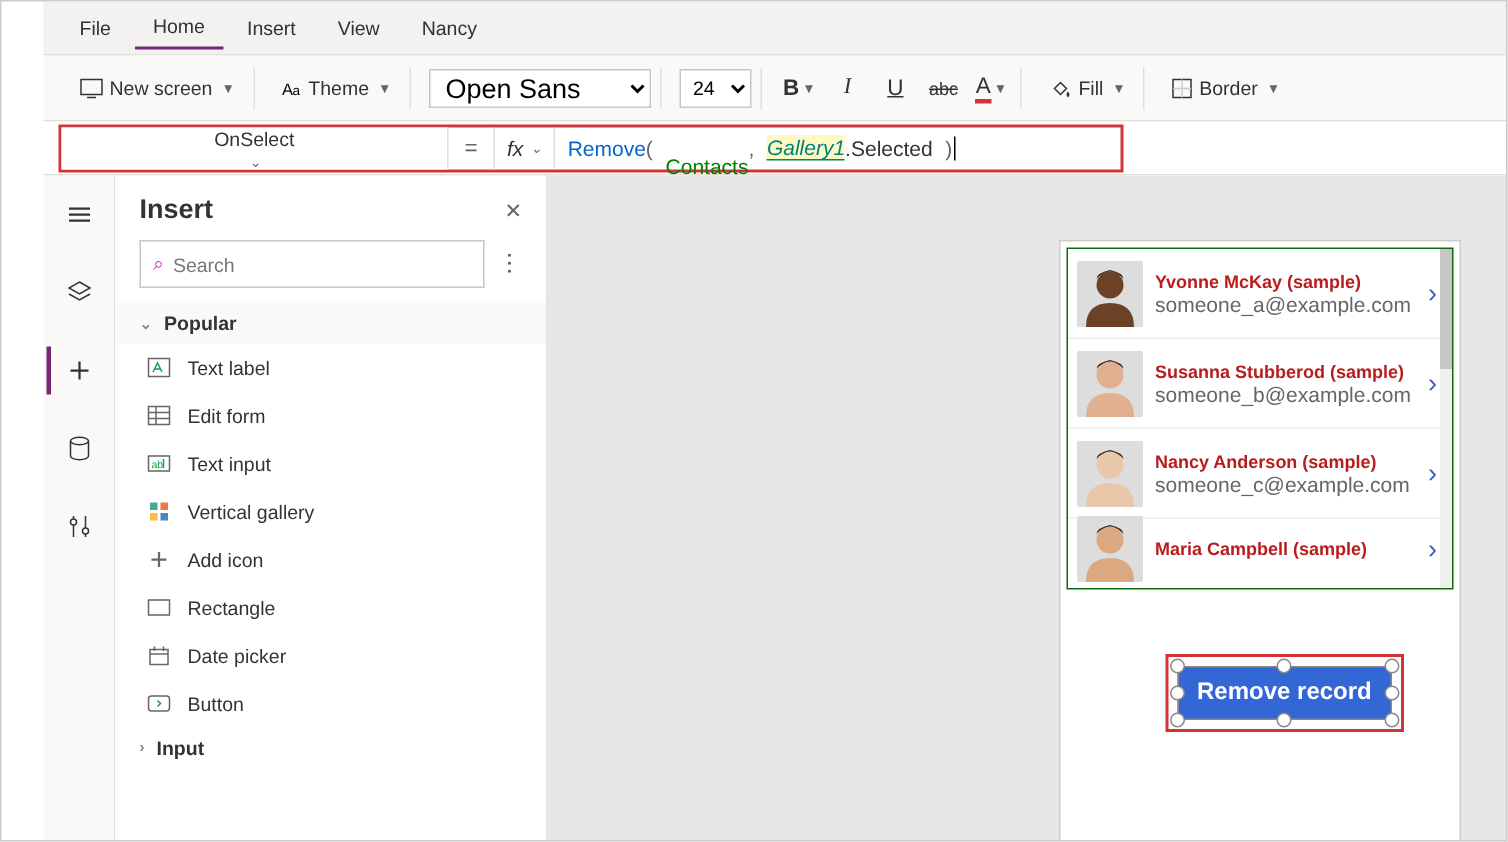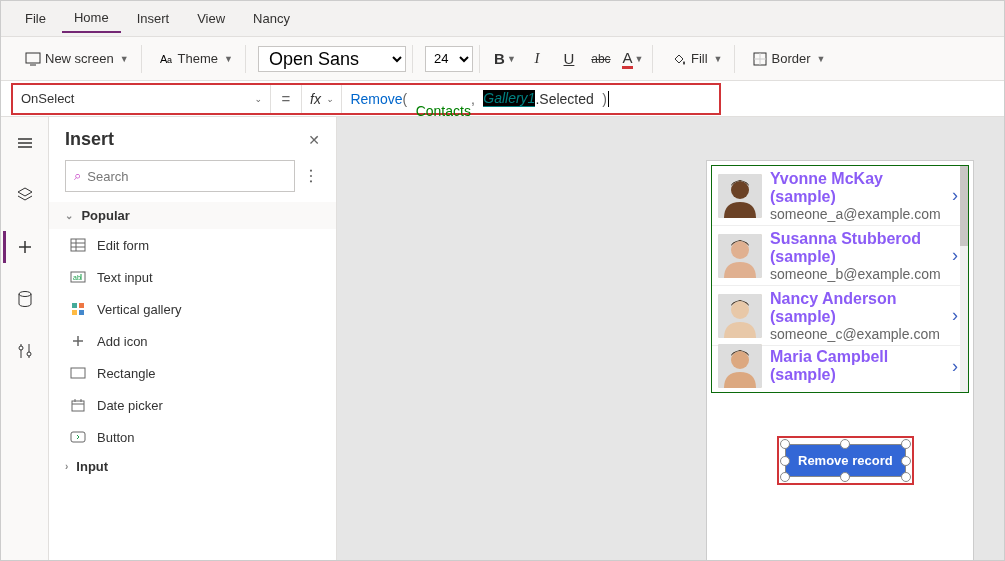--- a/index.html
+++ b/index.html
@@ -1,44 +1,44 @@
 <!DOCTYPE html>
 <html><head>
 <meta charset="utf-8">
 <style>
 * { box-sizing: border-box; margin: 0; padding: 0; font-family: "Segoe UI", sans-serif; }
 body { background: #fff; width: 1005px; height: 561px; overflow: hidden; font-size: 13px; color: #333; border:1px solid #ccc;}
-.outer { display:flex; flex-direction:column; height:100%; }
+.outer { display:flex; flex-direction:column; height:100%;padding-left:28px; }
 
 
 .menubar { height: 36px; background: #f3f2f1; display: flex; align-items: center; padding: 0 12px; gap: 4px; border-bottom:1px solid #e1dfdd;}
 .menu-item { padding: 6px 12px; cursor: pointer; color:#323130;}
 .menu-item.active { font-weight: 400; border-bottom: 2px solid #742774; }
 
 
 .toolbar { height: 44px; background: #faf9f8; display: flex; align-items: center; padding: 0 12px; gap: 6px; border-bottom:1px solid #e1dfdd;}
 .tool-group { display:flex; align-items:center; gap:6px; padding:0 6px; border-right:1px solid #e1dfdd; height: 28px;}
 .tool-group:last-child { border-right:none; }
 .tool-btn { display:flex; align-items:center; gap:4px; padding:3px 6px; cursor:pointer; color:#323130; font-size:13px;}
 .icon { display:inline-flex; align-items:center; justify-content:center; }
 select.font-select { width:148px; height:26px; border:1px solid #c8c6c4; background:#fff; padding:0 6px; font-size:18px;}
 select.size-select { width:48px; height:26px; border:1px solid #c8c6c4; background:#fff; padding:0 4px; font-size:13px;}
 .fmt-btn { width:26px; height:26px; display:flex; align-items:center; justify-content:center; cursor:pointer; font-size:15px;}
 .chev { font-size:9px; color:#666; margin-left:2px;}
 
 
 .formula-row { display:flex; align-items:center; height:36px; border-bottom:1px solid #e1dfdd; background:#fff; padding: 3px 10px; gap:6px;}
 .red-wrap { border:2px solid #d13438; display:flex; align-items:center; height:32px; flex:0 0 auto; width: 710px;}
-.prop-select { width:258px; height:100%; border:none; border-right:1px solid #e1dfdd; background:#fff; padding:0 8px; display:flex; align-items:center; justify-content:space-between; font-size:13px;}
+.prop-select { width:258px; height:100%; border:none; border-right:1px solid #e1dfdd; background:#fff; padding:0 8px; display:flex; align-items:center; justify-content:space-between; font-size:13px;flex-direction:column;}
 .eq { width:30px; text-align:center; color:#666; font-size:15px;}
 .fx { display:flex; align-items:center; gap:3px; padding:0 8px; border-left:1px solid #e1dfdd; border-right:1px solid #e1dfdd; height:100%; font-style:italic; font-family: 'Times New Roman', serif; font-size:14px;}
 .formula { flex:1; padding:0 8px; font-family: Consolas, monospace; font-size:14px; display:flex; align-items:center; height:100%;}
 .tk-fn { color:#0066cc;text-align:center; }
 .tk-ds { color:#008000;margin-top:24px; }
-.tk-ctl { color:#008080; font-style:italic; background:#000000; border-bottom:1px solid #008080;}
+.tk-ctl { color:#008080; font-style:italic; background:#fef9c3; border-bottom:1px solid #008080;}
 .tk-prop { color:#333; }
 .tk-paren { color:#666; }
 .cursor-bar { border-right:1px solid #000; height:16px; display:inline-block; margin-left:1px;}
 
 
 .main { flex:1; display:flex; overflow:hidden;}
 .left-rail { width:48px; background:#faf9f8; border-right:1px solid #e1dfdd; display:flex; flex-direction:column; align-items:center; padding-top:10px; gap:20px;}
 .rail-btn { width:40px; height:32px; display:flex; align-items:center; justify-content:center; cursor:pointer; color:#333;}
 .rail-btn.active { border-left:3px solid #742774; margin-left:-3px;}
 
@@ -57,26 +57,26 @@
 .canvas { position:absolute; right:30px; top:43px; width:268px; height:470px; background:#fff; border:1px solid #ccc;}
 
 .gallery { border:1px solid #0b6a0b; margin:4px; height:228px; overflow:hidden; position:relative;}
 .g-scroll { position:absolute; right:0; top:0; bottom:0; width:8px; background:#f0f0f0;}
 .g-thumb { position:absolute; right:0; top:0; width:8px; height:80px; background:#c8c6c4;}
 .g-row { display:flex; align-items:center; height:60px; border-bottom:1px solid #eee; padding:4px 6px; gap:8px;}
 .g-row:last-child{border-bottom:none;}
 .avatar { width:44px; height:44px; background:#d8c4a8; border-radius:2px; display:flex; align-items:center; justify-content:center; overflow:hidden;}
 .avatar svg { width:44px; height:44px;}
 .g-text { flex:1; overflow:hidden; font-size:11px;}
-.g-name { font-weight:600; color:#8b5cf6; font-size:16px;}
+.g-name { font-weight:600; color:#b91c1c; font-size:12px;}
 .g-email { color:#666; font-size:14px;}
 .g-arrow { color:#3b5fc0; font-size:18px; padding:0 4px;}
 
 .sel-btn-wrap { position:absolute; left:70px; top:275px; border:2px solid #d13438; padding:6px;}
-.sel-btn { position:relative; background:#3367d6; color:#fff; font-weight:600; font-size:13px; padding:8px 12px; border:1px solid #888;}
+.sel-btn { position:relative; background:#3367d6; color:#fff; font-weight:600; font-size:16px; padding:8px 12px; border:1px solid #888;}
 .handle { position:absolute; width:10px; height:10px; background:#fff; border:1px solid #888; border-radius:50%;}
 .h-tl{top:-6px;left:-6px;} .h-tm{top:-6px;left:50%;margin-left:-5px;} .h-tr{top:-6px;right:-6px;}
 .h-ml{top:50%;left:-6px;margin-top:-5px;} .h-mr{top:50%;right:-6px;margin-top:-5px;}
 .h-bl{bottom:-6px;left:-6px;} .h-bm{bottom:-6px;left:50%;margin-left:-5px;} .h-br{bottom:-6px;right:-6px;}
 </style>
 </head>
 <body>
 
 <div class="outer">
 
@@ -219,20 +219,29 @@
         <div class="search-box">
           <span style="color:#c43bc4;">⌕</span>
           <span>Search</span>
         </div>
         <div class="more-dots">⋯</div>
       </div>
       <div class="cat-header">
         <span style="color:#888;font-size:10px;">⌄</span>
         <span>Popular</span>
       </div>
+      <div class="insert-item">
+          <span class="insert-icon">
+            <svg width="16" height="14">
+              <rect x="1" y="1" width="14" height="12" fill="none" stroke="#666"></rect>
+              <path d="M4 10 L7 4 L10 10 M5 8 H9" stroke="#1a9e4b" fill="none"></path>
+            </svg>
+          </span>
+          <span>Text label</span>
+        </div>
       <div class="insert-item">
           <span class="insert-icon">
             <svg width="16" height="14">
               <rect x="1" y="1" width="14" height="12" fill="none" stroke="#666"></rect>
               <line x1="1" y1="5" x2="15" y2="5" stroke="#666"></line>
               <line x1="1" y1="9" x2="15" y2="9" stroke="#666"></line>
               <line x1="6" y1="1" x2="6" y2="13" stroke="#666"></line>
             </svg>
           </span>
           <span>Edit form</span>

